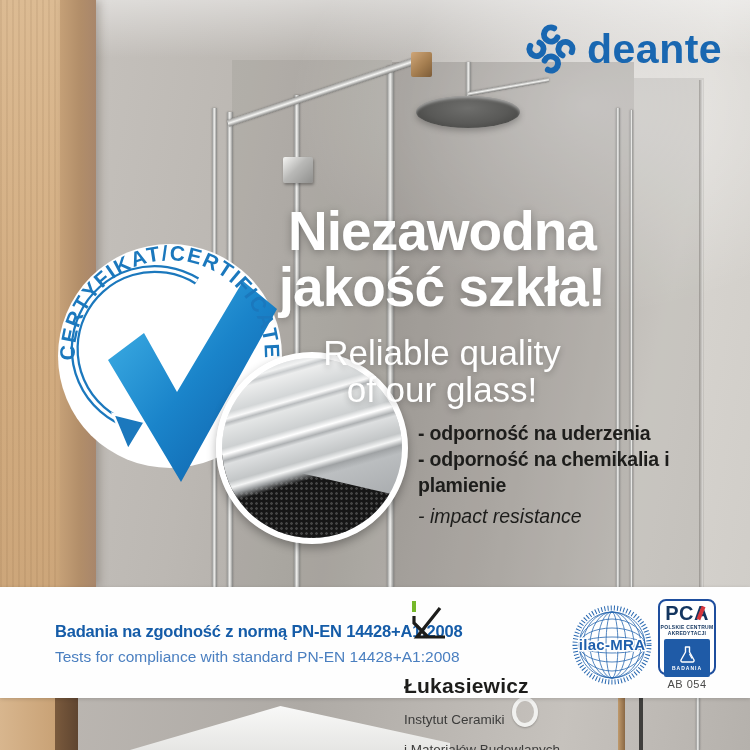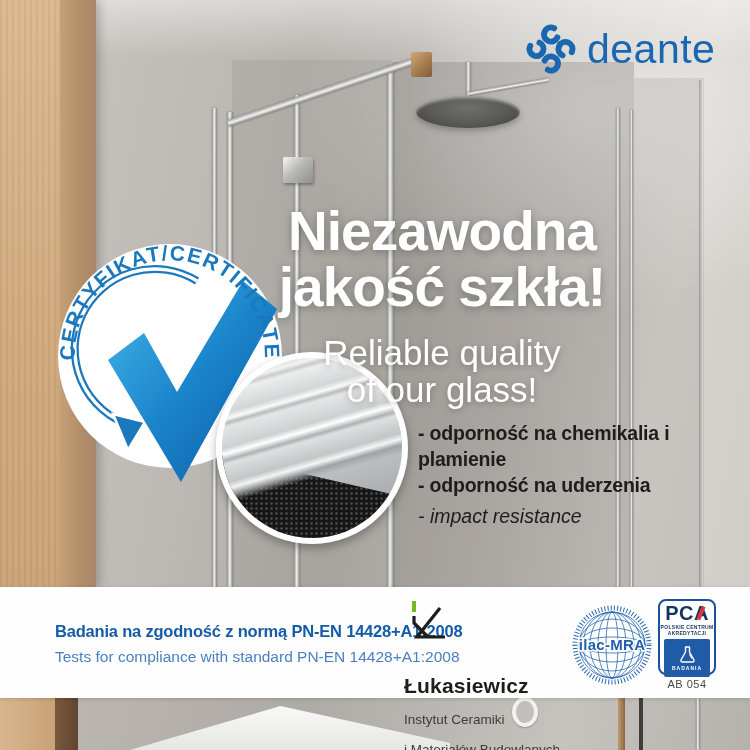--- a/index.html
+++ b/index.html
@@ -59,21 +59,21 @@
     clip-path:polygon(0 100%,47% 12%,100% 86%,100% 100%);
     background:linear-gradient(180deg,#fbfbfa,#e6e6e4);}
   .towel-ring{left:512px;top:697px;width:26px;height:30px;border:4px solid #f1f1ef;border-radius:50%;
     box-shadow:0 1px 2px rgba(0,0,0,.25);}
   .floor-gold{left:618px;top:698px;width:7px;height:52px;background:linear-gradient(90deg,#c09a6c,#8a6844);}
   .floor-dark{left:639px;top:698px;width:4px;height:52px;background:#3f3e3c;}
   .floor-chrome{left:696px;top:698px;width:4px;height:52px;}
 
   
   .brand{left:524px;top:22px;display:flex;align-items:center;gap:9px;}
-  .wordmark{font-size:41px;font-weight:400;color:#1967b1;letter-spacing:.5px;line-height:1;}
+  .wordmark{font-size:41px;font-weight:700;color:#1967b1;letter-spacing:.5px;line-height:1;}
 
   
   .headline{right:8px;top:203px;width:600px;text-align:center;color:#fff;}
   .headline .h-pl{font-size:55px;font-weight:700;line-height:1.02;letter-spacing:-1px;
     text-shadow:0 2px 8px rgba(0,0,0,.28);}
   .headline .h-en{font-size:35px;font-weight:400;line-height:1.04;margin-top:20px;
     text-shadow:0 2px 6px rgba(0,0,0,.25);}
 
   
   .features{left:418px;top:420px;width:330px;color:#1d1d1b;}
@@ -195,22 +195,22 @@
   </div>
 
   <div class="abs headline">
     <div class="h-pl">Niezawodna</div>
     <div class="h-pl">jakość szkła!</div>
     <div class="h-en">Reliable quality</div>
     <div class="h-en" style="margin-top:0;">of our glass!</div>
   </div>
 
   <div class="abs features">
+    <div class="pl">- odporność na uderzenia</div>
     <div class="pl">- odporność na chemikalia i plamienie</div>
-    <div class="pl">- odporność na uderzenia</div>
     <div class="gap"></div>
     <div class="en">- impact resistance</div>
   </div>
 
   <div class="abs footer-bar"></div>
 
   <div class="abs compliance">
     <div class="c-pl">Badania na zgodność z normą PN-EN 14428+A1:2008</div>
     <div class="c-en">Tests for compliance with standard PN-EN 14428+A1:2008</div>
   </div>

